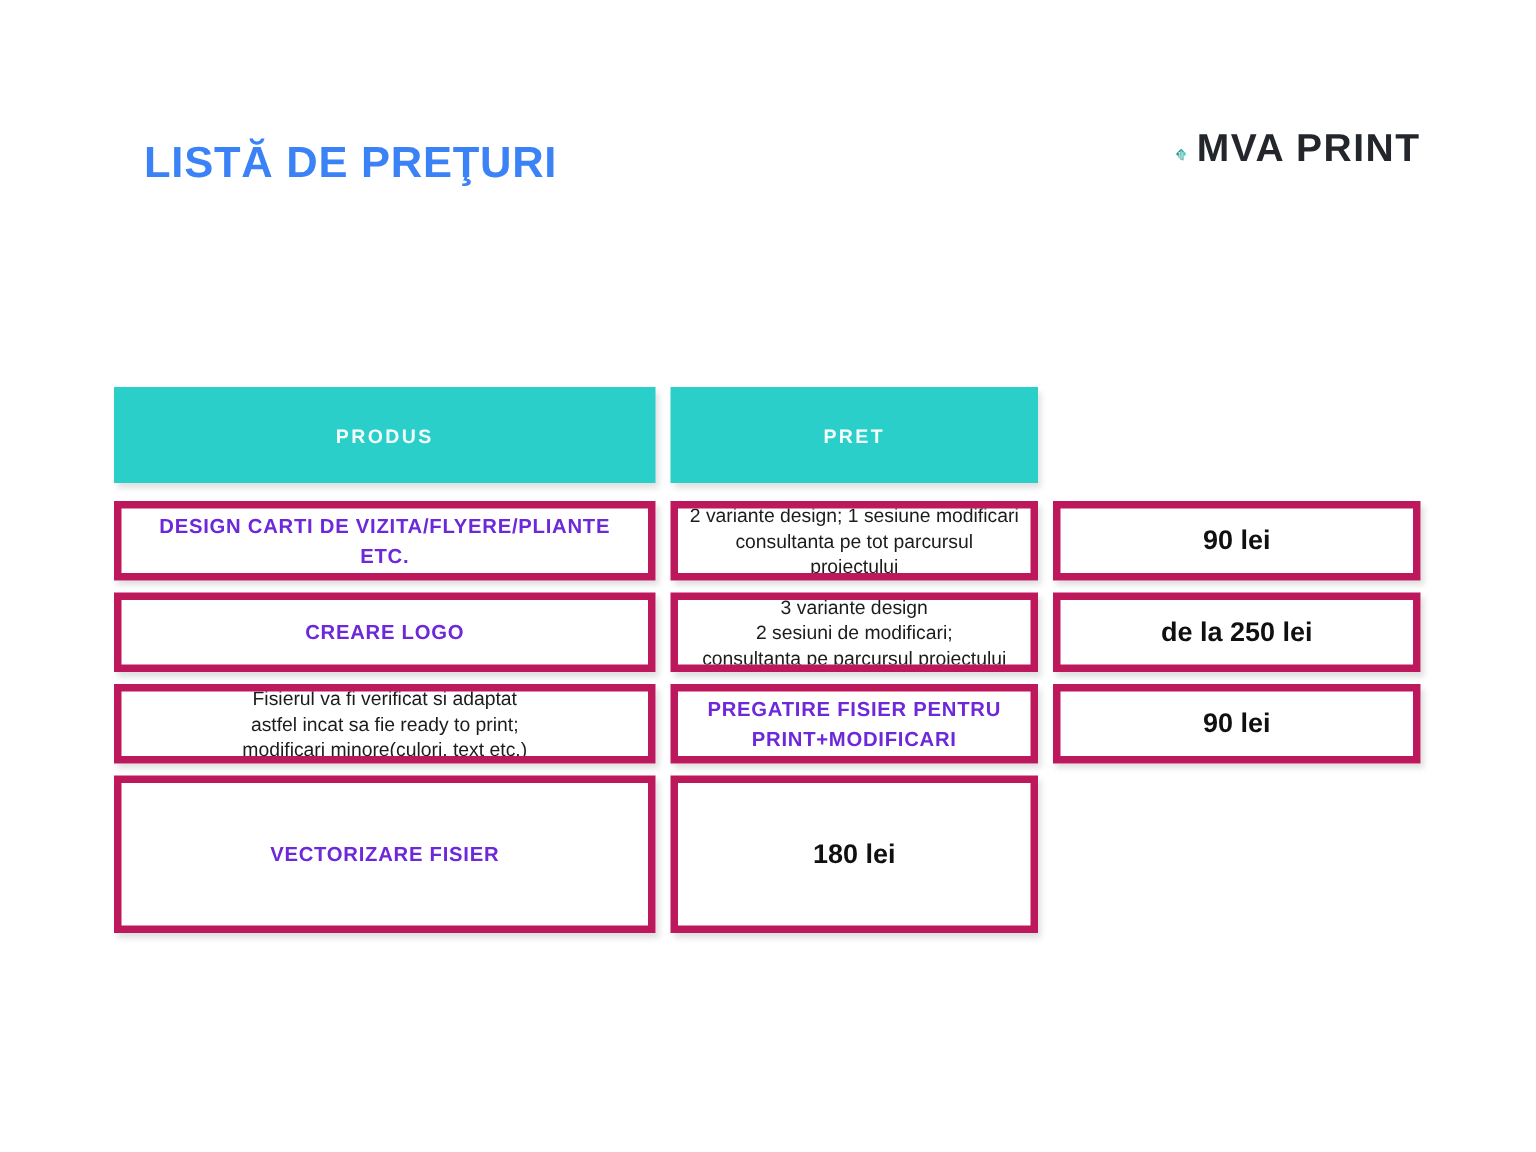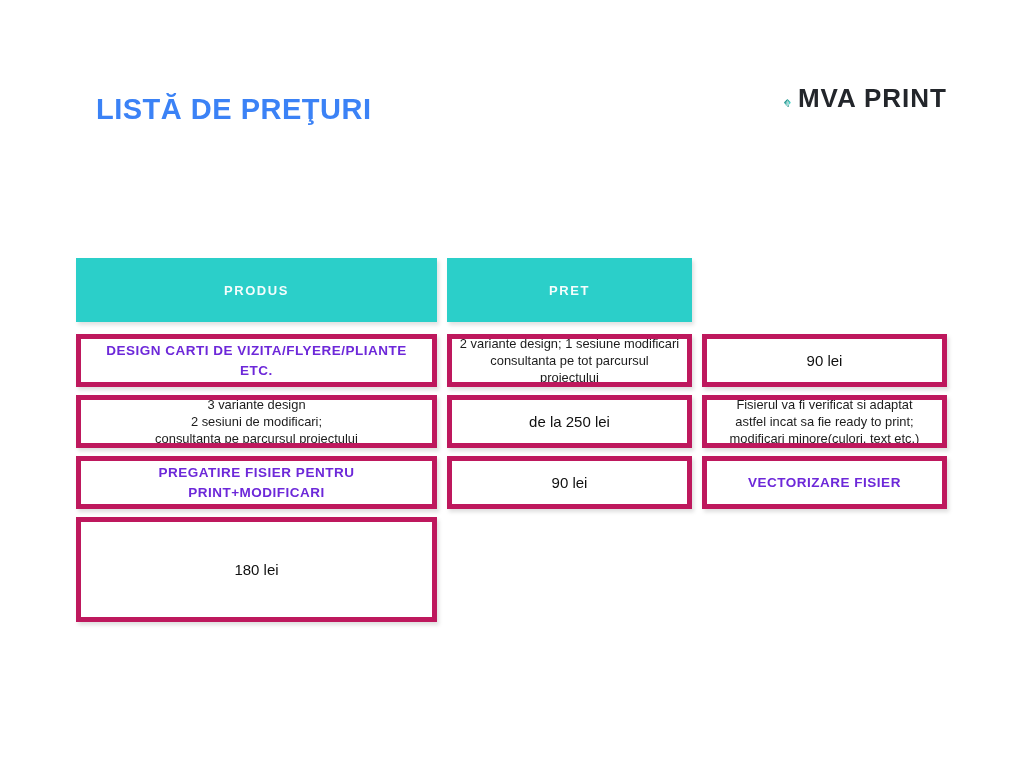--- a/index.html
+++ b/index.html
@@ -95,22 +95,23 @@
     padding: 2px 8px;
   }
   .cell.details {
     font-size: 12.9px;
     color: #1c1c1c;
     line-height: 1.33;
     padding: 2px 4px;
     white-space: pre-line;
   }
   .cell.price {
-    font-size: 15px;
+    font-size: 18px;
     color: #101010;
+    font-weight: bold;
   }
 </style>
 </head>
 <body>
 
 <div class="title-block">
   <div class="title-line">LISTĂ DE PREŢURI</div>
 </div>
 
 <div class="logo-block">
@@ -147,20 +148,21 @@
   </div>
 
   <div class="tbody">
 
     <div class="cell product">DESIGN CARTI DE VIZITA/FLYERE/PLIANTE ETC.</div>
     <div class="cell details">2 variante design; 1 sesiune modificari
 consultanta pe tot parcursul
 proiectului</div>
     <div class="cell price">90 lei</div>
 
+    <div class="cell product">CREARE LOGO</div>
     <div class="cell details">3 variante design
 2 sesiuni de modificari;
 consultanta pe parcursul proiectului</div>
     <div class="cell price">de la 250 lei</div>
 
     <div class="cell details">Fisierul va fi verificat si adaptat
 astfel incat sa fie ready to print;
 modificari minore(culori, text etc.)</div>
     <div class="cell product">PREGATIRE FISIER PENTRU PRINT+MODIFICARI</div>
     <div class="cell price">90 lei</div>

